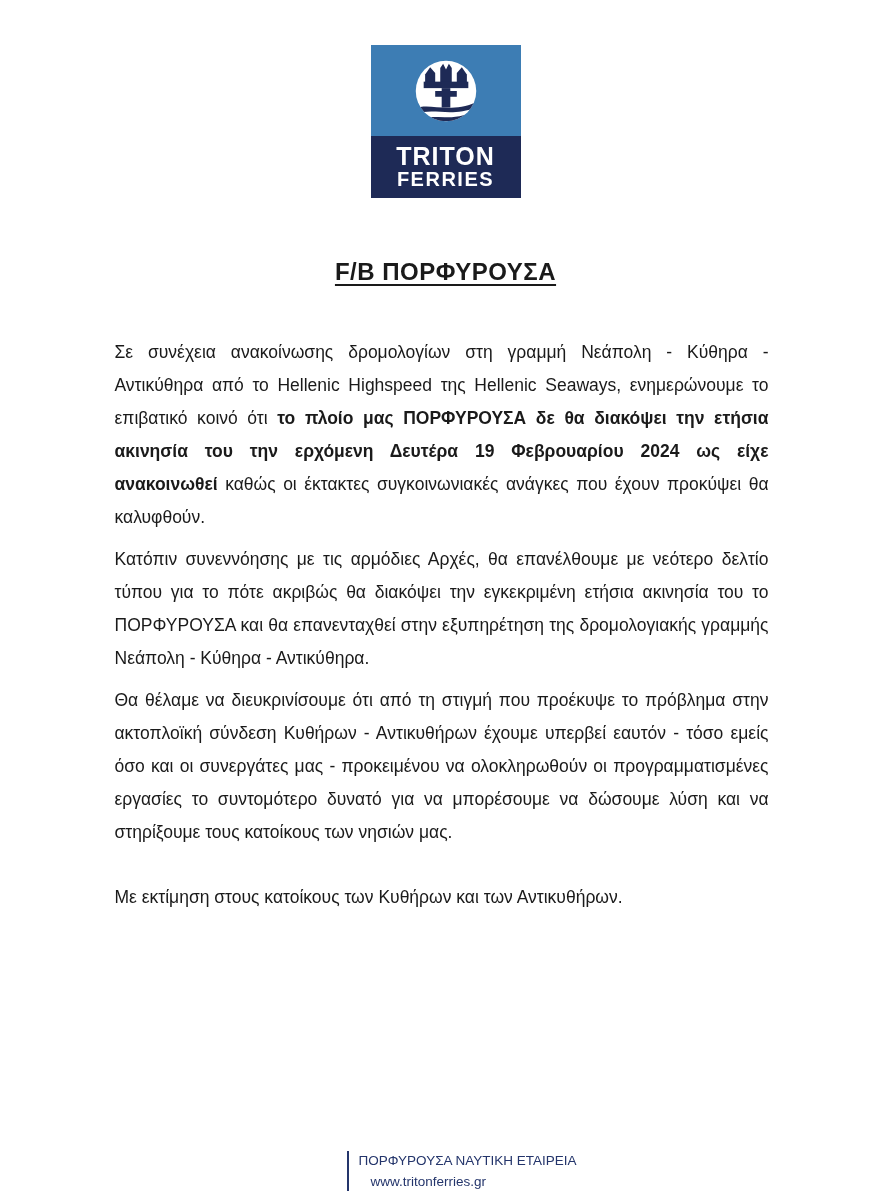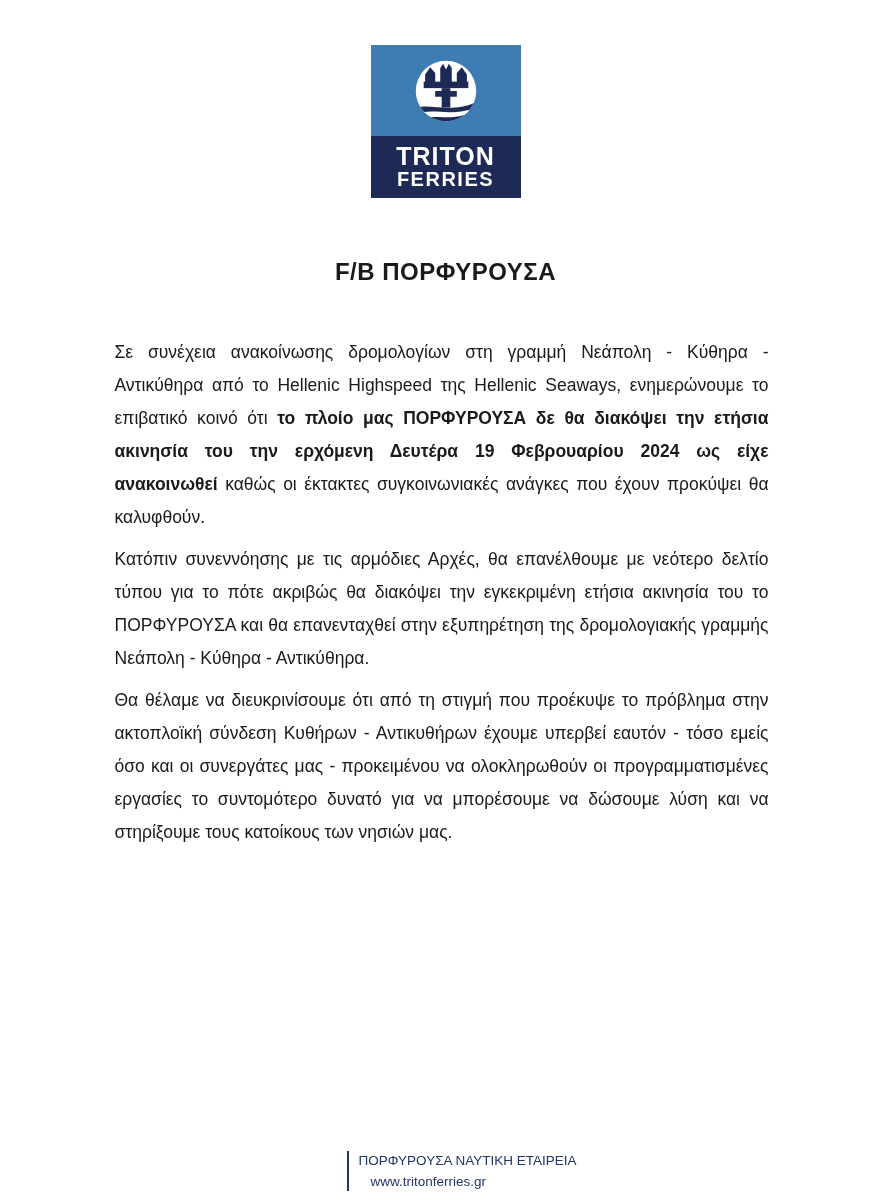--- a/index.html
+++ b/index.html
@@ -49,20 +49,21 @@
     letter-spacing: 1.5px;
     line-height: 21px;
   }
 
   
   .doc-title {
     margin-top: 60px;
     text-align: center;
     font-size: 24px;
     font-weight: bold;
+    text-decoration: underline;
     text-underline-offset: 4px;
     letter-spacing: 0.5px;
   }
 
   
   .doc-body {
     width: 662px;
     margin: 50px auto 0 auto;
     font-size: 17.5px;
     line-height: 33px;
@@ -138,20 +139,21 @@
       <div class="logo-word2">FERRIES</div>
     </div>
   </div>
 
   <div class="doc-title">F/B ΠΟΡΦΥΡΟΥΣΑ</div>
 
   <div class="doc-body">
     <p><span>Σε συνέχεια ανακοίνωσης δρομολογίων στη γραμμή Νεάπολη - Κύθηρα - Αντικύθηρα από το Hellenic Highspeed της Hellenic Seaways, ενημερώνουμε το επιβατικό κοινό ότι </span><span class="bold-run">το πλοίο μας ΠΟΡΦΥΡΟΥΣΑ δε θα διακόψει την ετήσια ακινησία του την ερχόμενη Δευτέρα 19 Φεβρουαρίου 2024 ως είχε ανακοινωθεί</span><span> καθώς οι έκτακτες συγκοινωνιακές ανάγκες που έχουν προκύψει θα καλυφθούν.</span></p>
     <p>Κατόπιν συνεννόησης με τις αρμόδιες Αρχές, θα επανέλθουμε με νεότερο δελτίο τύπου για το πότε ακριβώς θα διακόψει την εγκεκριμένη ετήσια ακινησία του το ΠΟΡΦΥΡΟΥΣΑ και θα επανενταχθεί στην εξυπηρέτηση της δρομολογιακής γραμμής Νεάπολη - Κύθηρα - Αντικύθηρα.</p>
     <p>Θα θέλαμε να διευκρινίσουμε ότι από τη στιγμή που προέκυψε το πρόβλημα στην ακτοπλοϊκή σύνδεση Κυθήρων - Αντικυθήρων έχουμε υπερβεί εαυτόν - τόσο εμείς όσο και οι συνεργάτες μας - προκειμένου να ολοκληρωθούν οι προγραμματισμένες εργασίες το συντομότερο δυνατό για να μπορέσουμε να δώσουμε λύση και να στηρίξουμε τους κατοίκους των νησιών μας.</p>
+    <p class="closing">Με εκτίμηση στους κατοίκους των Κυθήρων και των Αντικυθήρων.</p>
   </div>
 
   <div class="footer">
     <div class="footer-sep"></div>
     <div class="footer-right">
       <div>ΠΟΡΦΥΡΟΥΣΑ ΝΑΥΤΙΚΗ ΕΤΑΙΡΕΙΑ</div>
       <div class="bold">www.tritonferries.gr</div>
     </div>
   </div>
 

